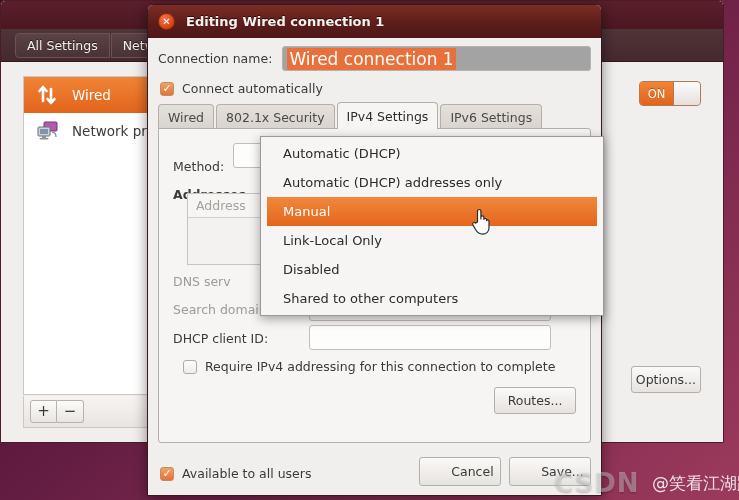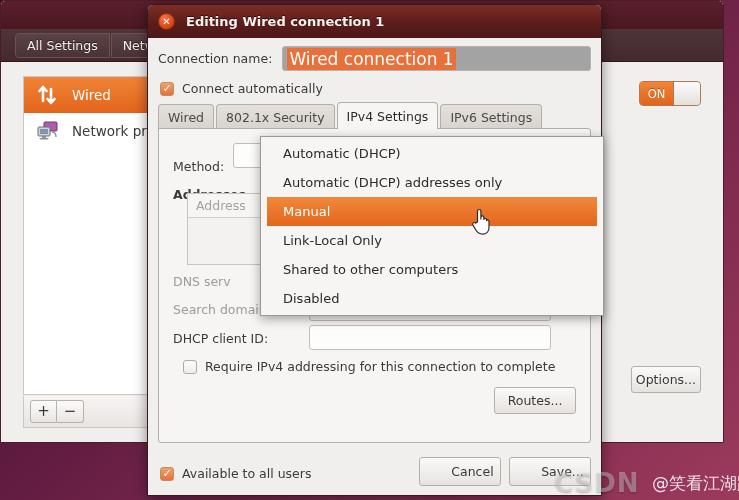--- a/index.html
+++ b/index.html
@@ -384,22 +384,22 @@
       <div class="footer-btns">
         <div class="btn">Cancel</div>
         <div class="btn">Save...</div>
       </div>
 
       <div class="dropdown">
         <div class="dd-item">Automatic (DHCP)</div>
         <div class="dd-item">Automatic (DHCP) addresses only</div>
         <div class="dd-item hl">Manual</div>
         <div class="dd-item">Link-Local Only</div>
+        <div class="dd-item">Disabled</div>
         <div class="dd-item">Shared to other computers</div>
-        <div class="dd-item">Disabled</div>
       </div>
 
     </div>
   </div>
 
   <div class="cursor">
     <svg width="22" height="28" viewBox="0 0 22 28">
       <path d="M7.5 14 L7.5 3.2 a1.7 1.7 0 0 1 3.4 0 L10.9 11 L10.9 9.3 a1.5 1.5 0 0 1 3 0 L13.9 11.4 a1.4 1.4 0 0 1 2.7 .4 L16.6 12.6 a1.3 1.3 0 0 1 2.4 .7 L19 19.5 c0 4-2.6 6.6-6.4 6.6 -3.6 0-5.3-1.6-6.9-4.3 L3 17.1 a1.6 1.6 0 0 1 2.5-2 Z" fill="#ffffff" stroke="#2b2b2b" stroke-width="1.2" stroke-linejoin="round"></path>
     </svg>
   </div>

